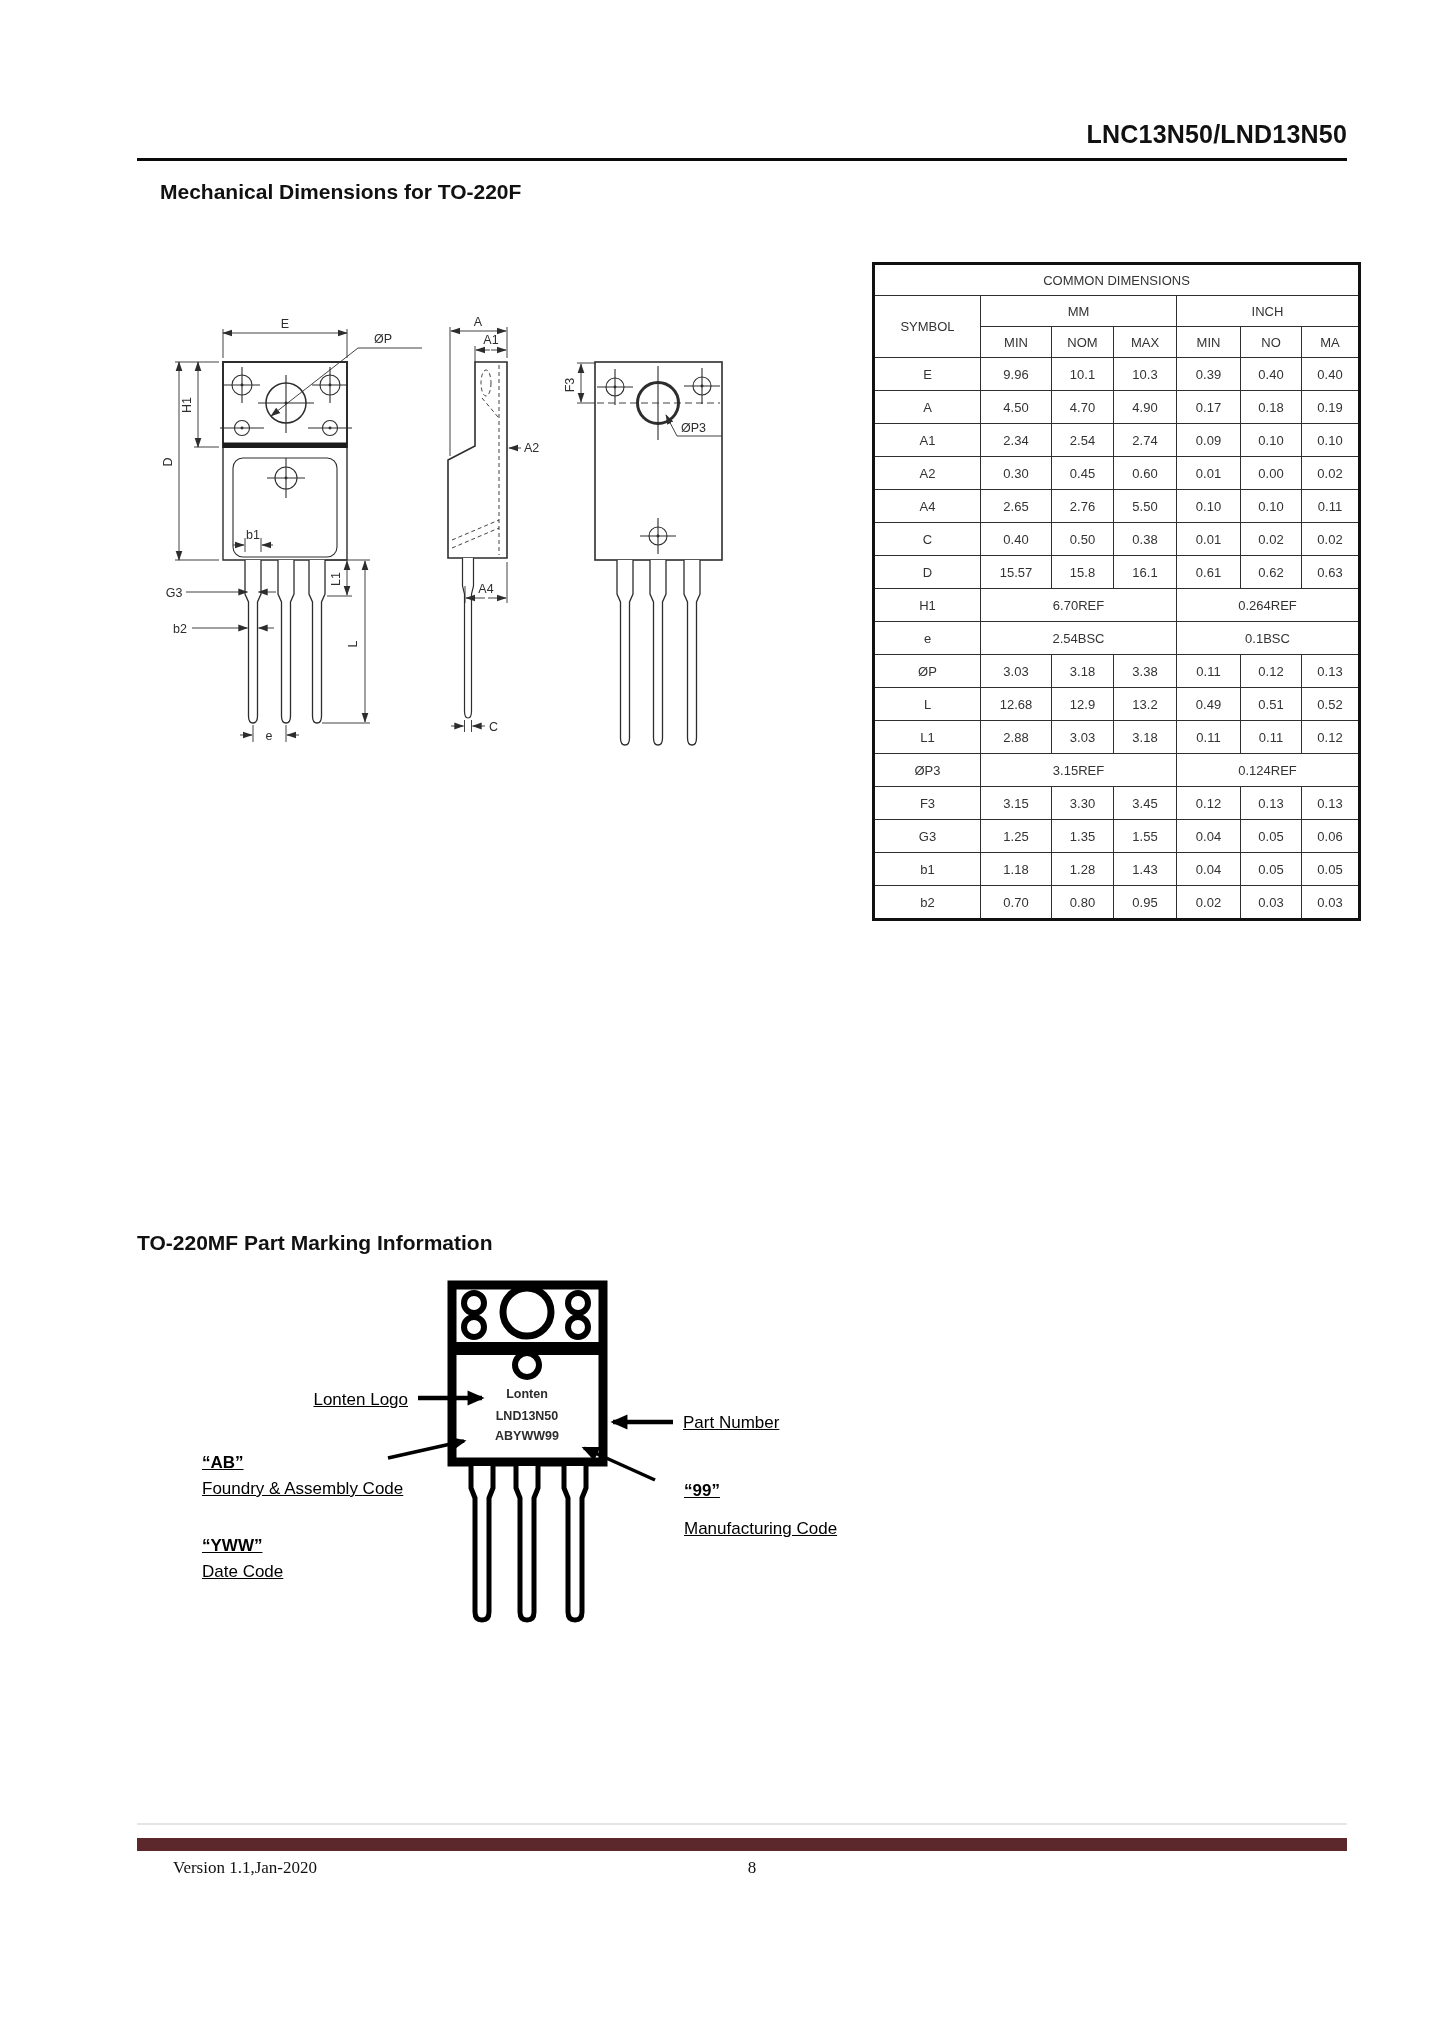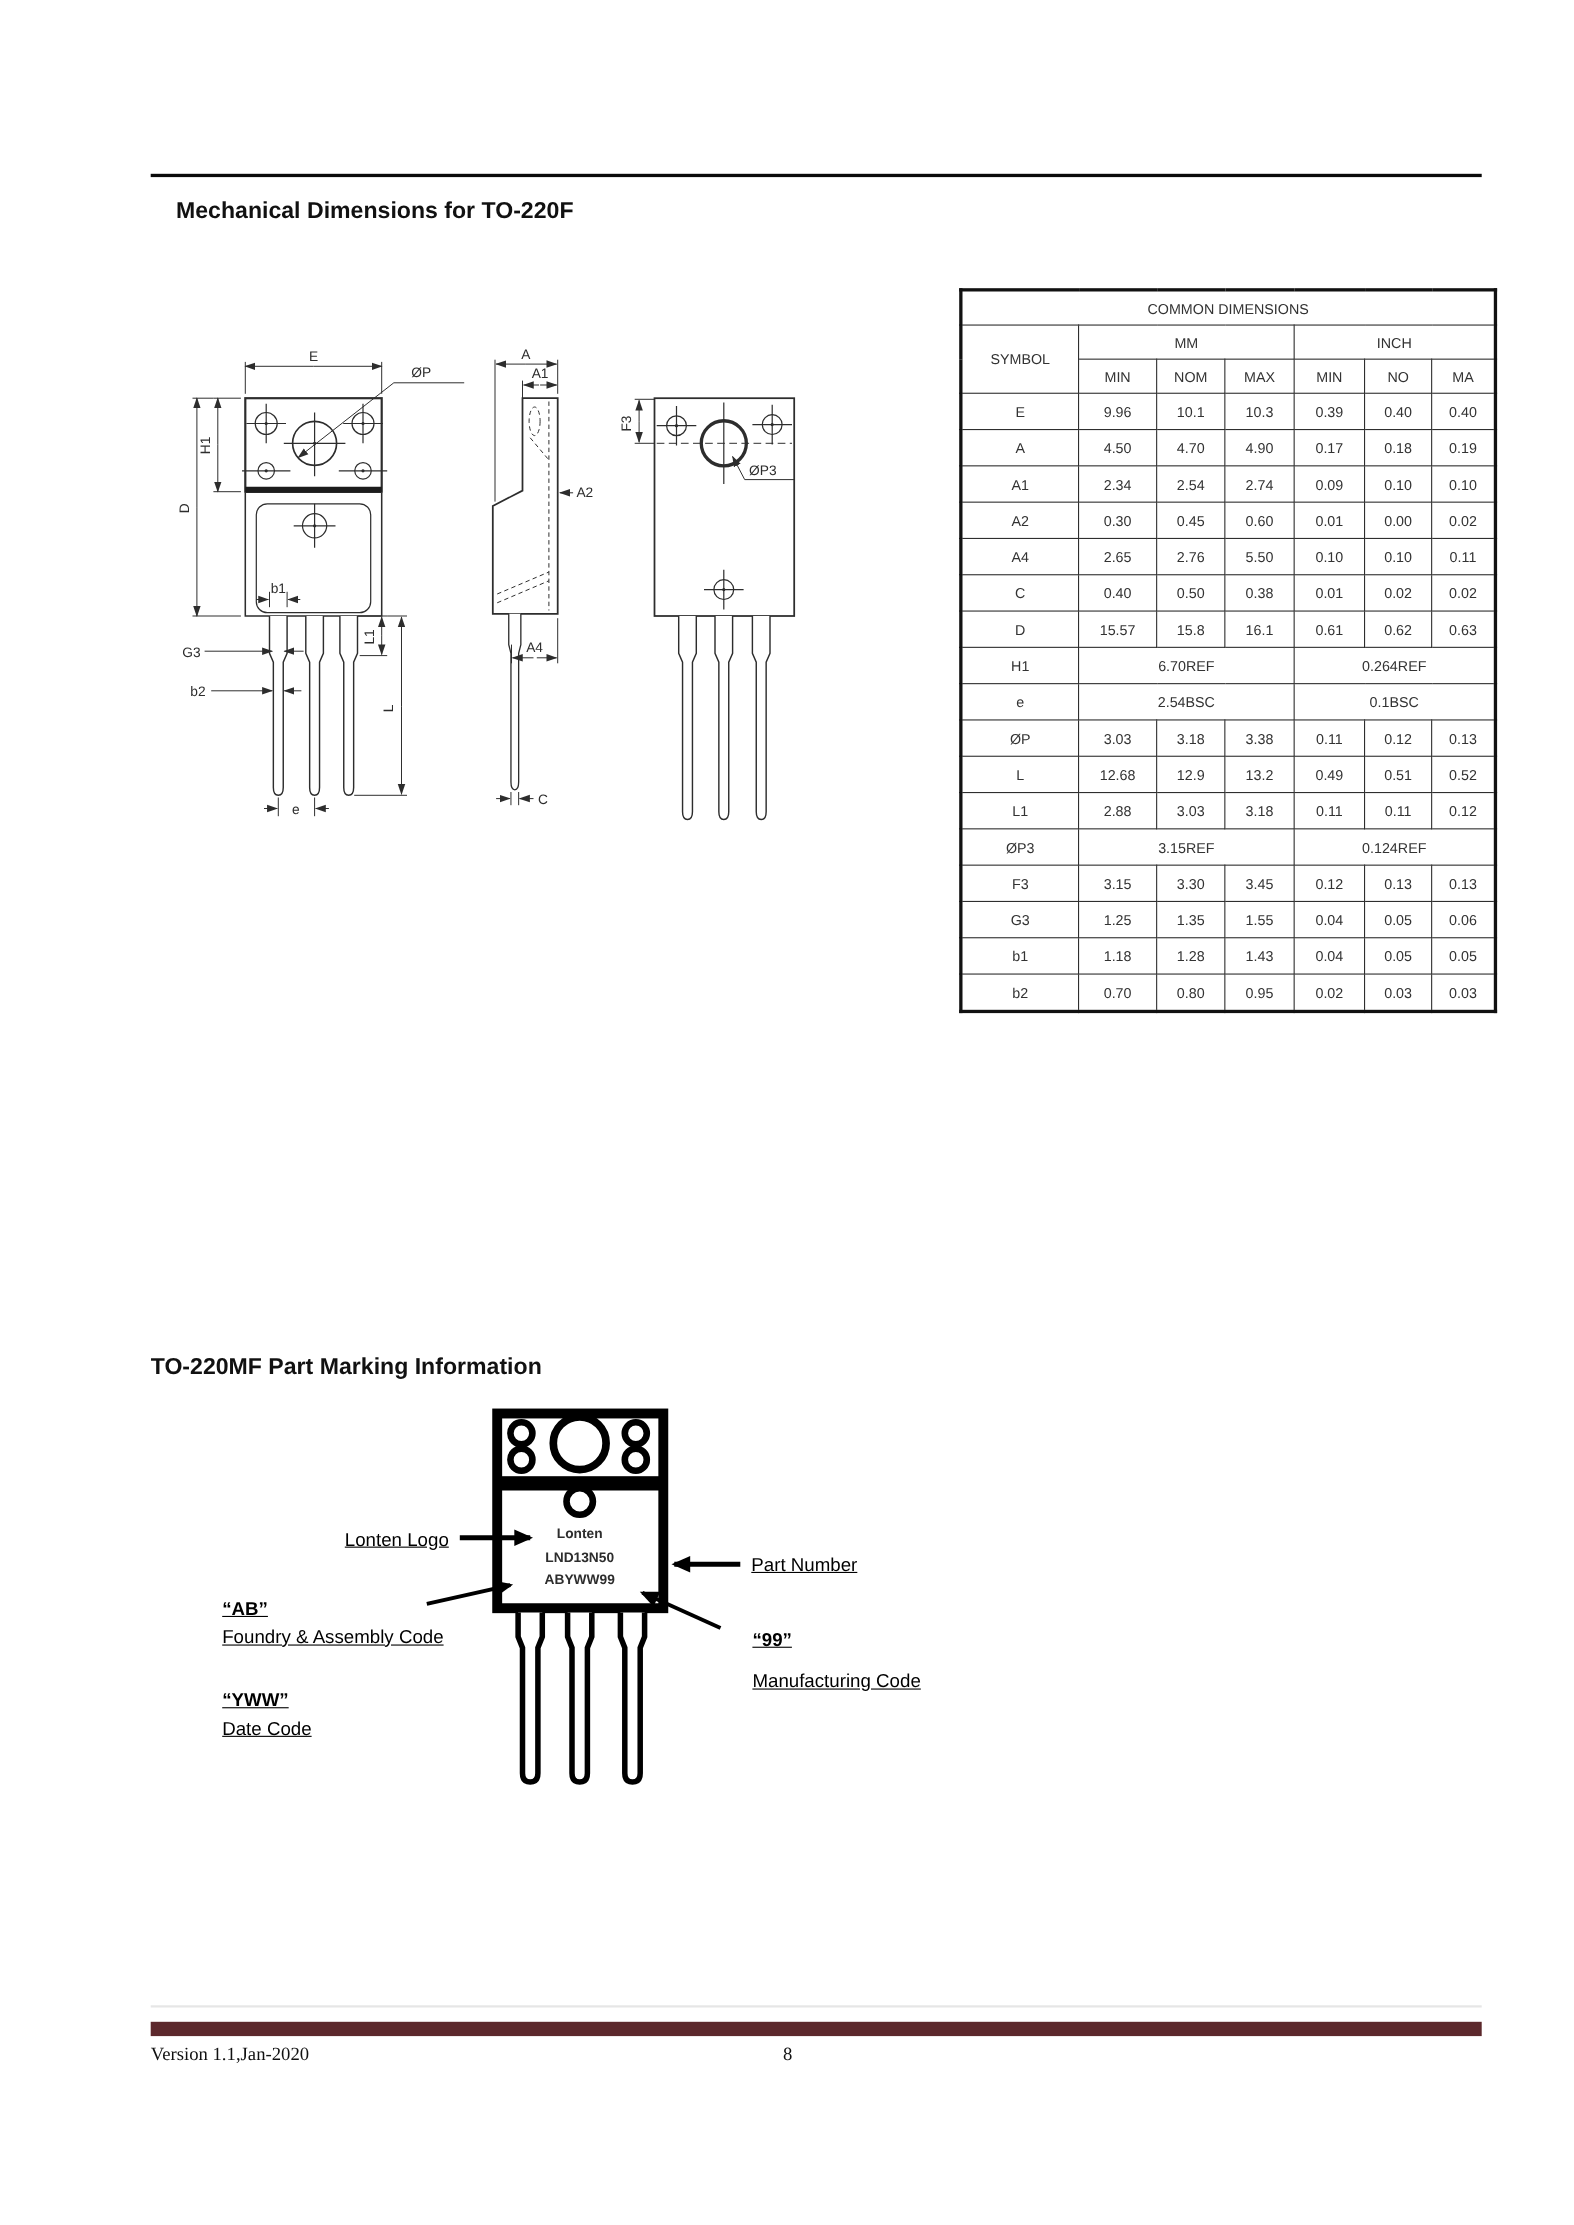--- a/index.html
+++ b/index.html
@@ -21,27 +21,28 @@
   
   .drawing{position:absolute;left:100px;top:230px;}
   .marking{position:absolute;left:130px;top:1270px;}
   svg text{font-family:"Liberation Sans",sans-serif;fill:#2d2d2d;font-size:12.5px;}
   svg .mkTxt{font-weight:bold;fill:#000;}
   
   .callout{position:absolute;font-size:17px;color:#000;white-space:nowrap;text-decoration:underline;}
   .callout b{font-weight:bold;}
   .footer-faint{position:absolute;left:137px;top:1823px;width:1210px;height:2px;background:#e6e6e6;}
   .footer-bar{position:absolute;left:137px;top:1838px;width:1210px;height:13px;background:#5c282c;}
-  .footer-text{position:absolute;top:1858px;font-family:"Liberation Serif",serif;font-size:17px;color:#111;}
+  .footer-text{position:absolute;top:1858px;font-family:"Liberation Serif",serif;font-size:17px;color:#111;margin-left:36px;}
 </style>
 </head>
 <body>
 
 <div id="page">
 
+  <div class="hdr-title">LNC13N50/LND13N50</div>
   <div class="hdr-rule"></div>
 
   <div id="sec1" class="sec-title">Mechanical Dimensions for TO-220F</div>
 
   <svg class="drawing" width="730" height="545" viewBox="0 0 730 545">
     <defs>
       <marker id="dimAH" viewBox="0 0 10 10" refX="9.2" refY="5" markerWidth="10" markerHeight="10" orient="auto" markerUnits="userSpaceOnUse">
         <path d="M0,1.6 L10,5 L0,8.4 z" fill="#2d2d2d"></path>
       </marker>
     </defs>

